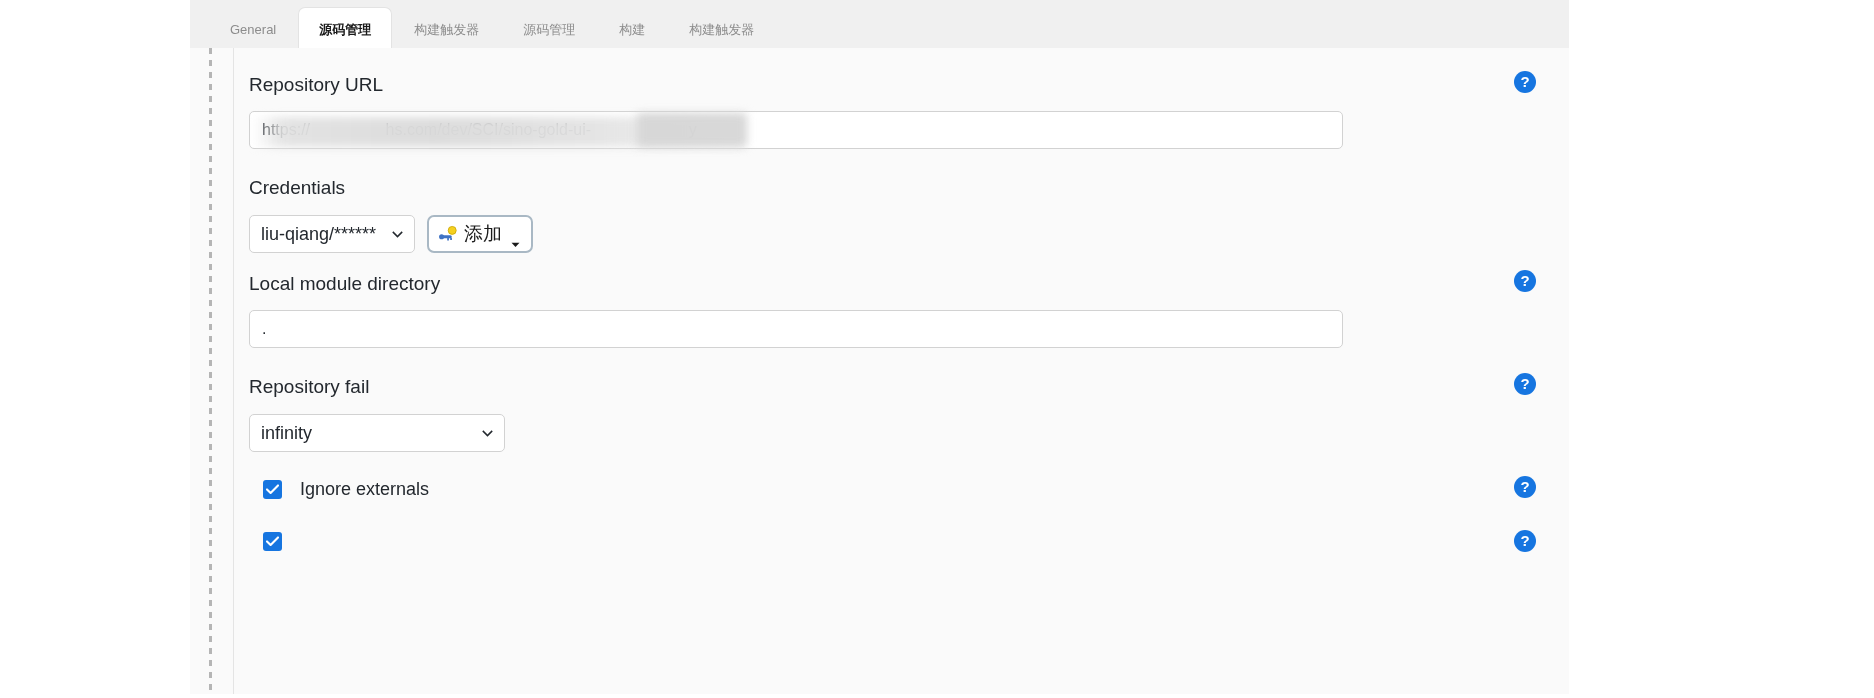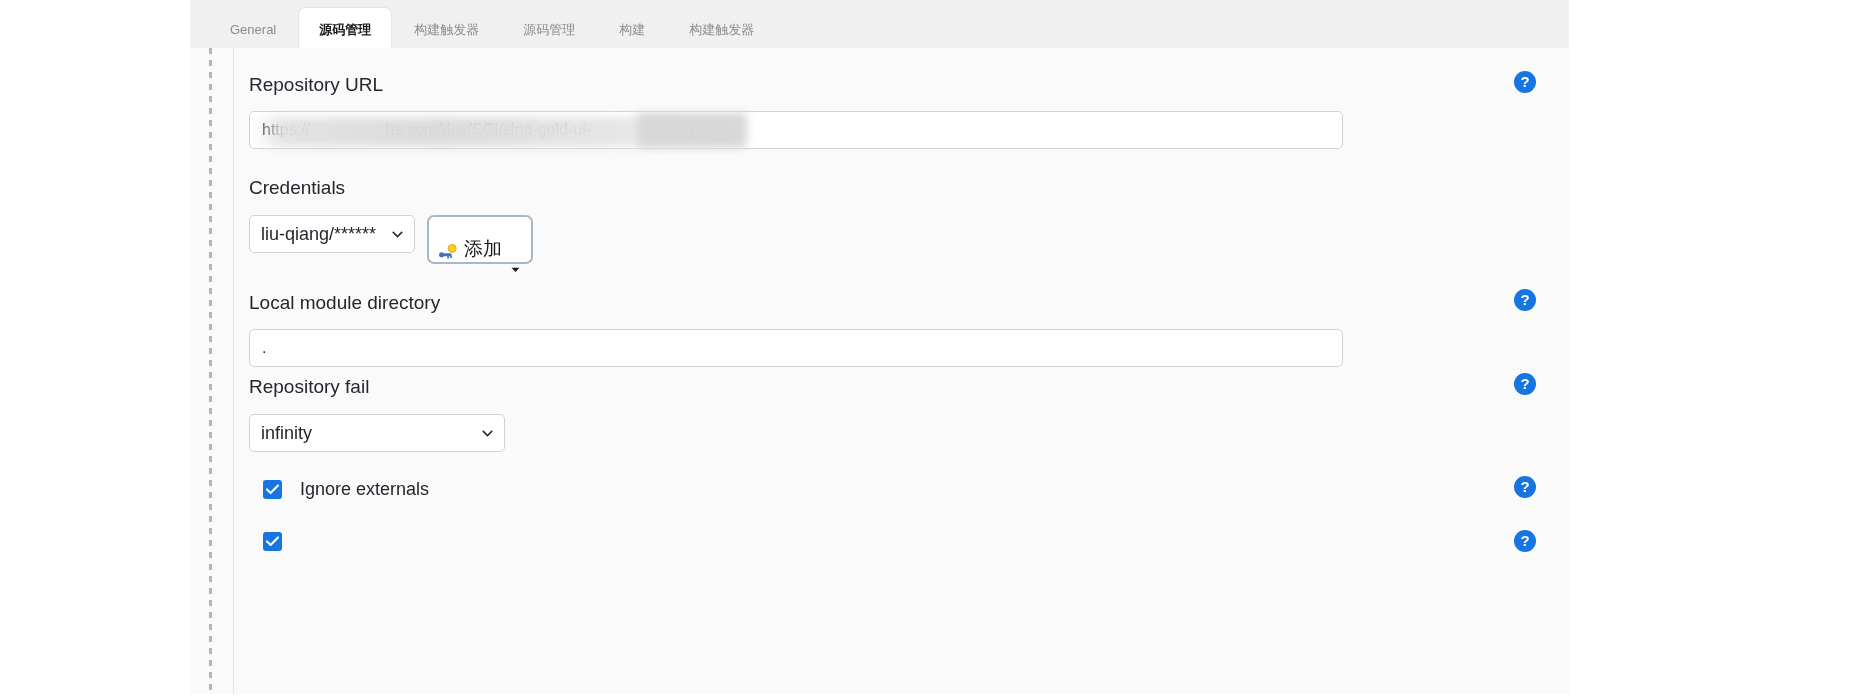--- a/index.html
+++ b/index.html
@@ -134,22 +134,22 @@
     position:absolute;right:12px;top:50%;
     margin-top:-3px;
     width:11px;height:7px;
     pointer-events:none;
   }
   .caret svg{display:block;}
 
   
   .addbtn{
     box-sizing:border-box;
-    display:inline-flex;align-items:flex-end;gap:6px;
-    height:49px;
+    display:inline-flex;align-items:center;gap:6px;
+    height:38px;
     padding:0 11px 0 9px;
     background:#ffffff;
     border:2px solid #a9b8c4;
     border-radius:7px;
     font-size:19px;
     color:#1b1b1b;
     cursor:pointer;
     vertical-align:top;
     font-family:"Liberation Sans","DejaVu Sans",sans-serif;
   }
@@ -247,21 +247,21 @@
             <span>添加</span>
             <span class="btncaret">
               <svg viewBox="0 0 9 6" width="9" height="6">
                 <path d="M0.5 0.8 L4.5 5 L8.5 0.8" fill="#1b1b1b" stroke="none"></path>
               </svg>
             </span>
           </button>
         </div>
       </div>
 
-      <div class="field" style="position:absolute;left:0;top:224px;width:1320px;margin-top:19px;">
+      <div class="field" style="position:absolute;left:0;top:224px;width:1320px;">
         <div class="flabel">Local module directory</div>
         <div style="margin-top:14px;">
           <input class="textinput" type="text" value="." style="">
         </div>
         <div class="help" style="left:1265px;top:-2px;">?</div>
       </div>
 
       <div class="field" style="position:absolute;left:0;top:327px;width:1320px;">
         <div class="flabel">Repository fail</div>
         <div style="margin-top:15px;">

